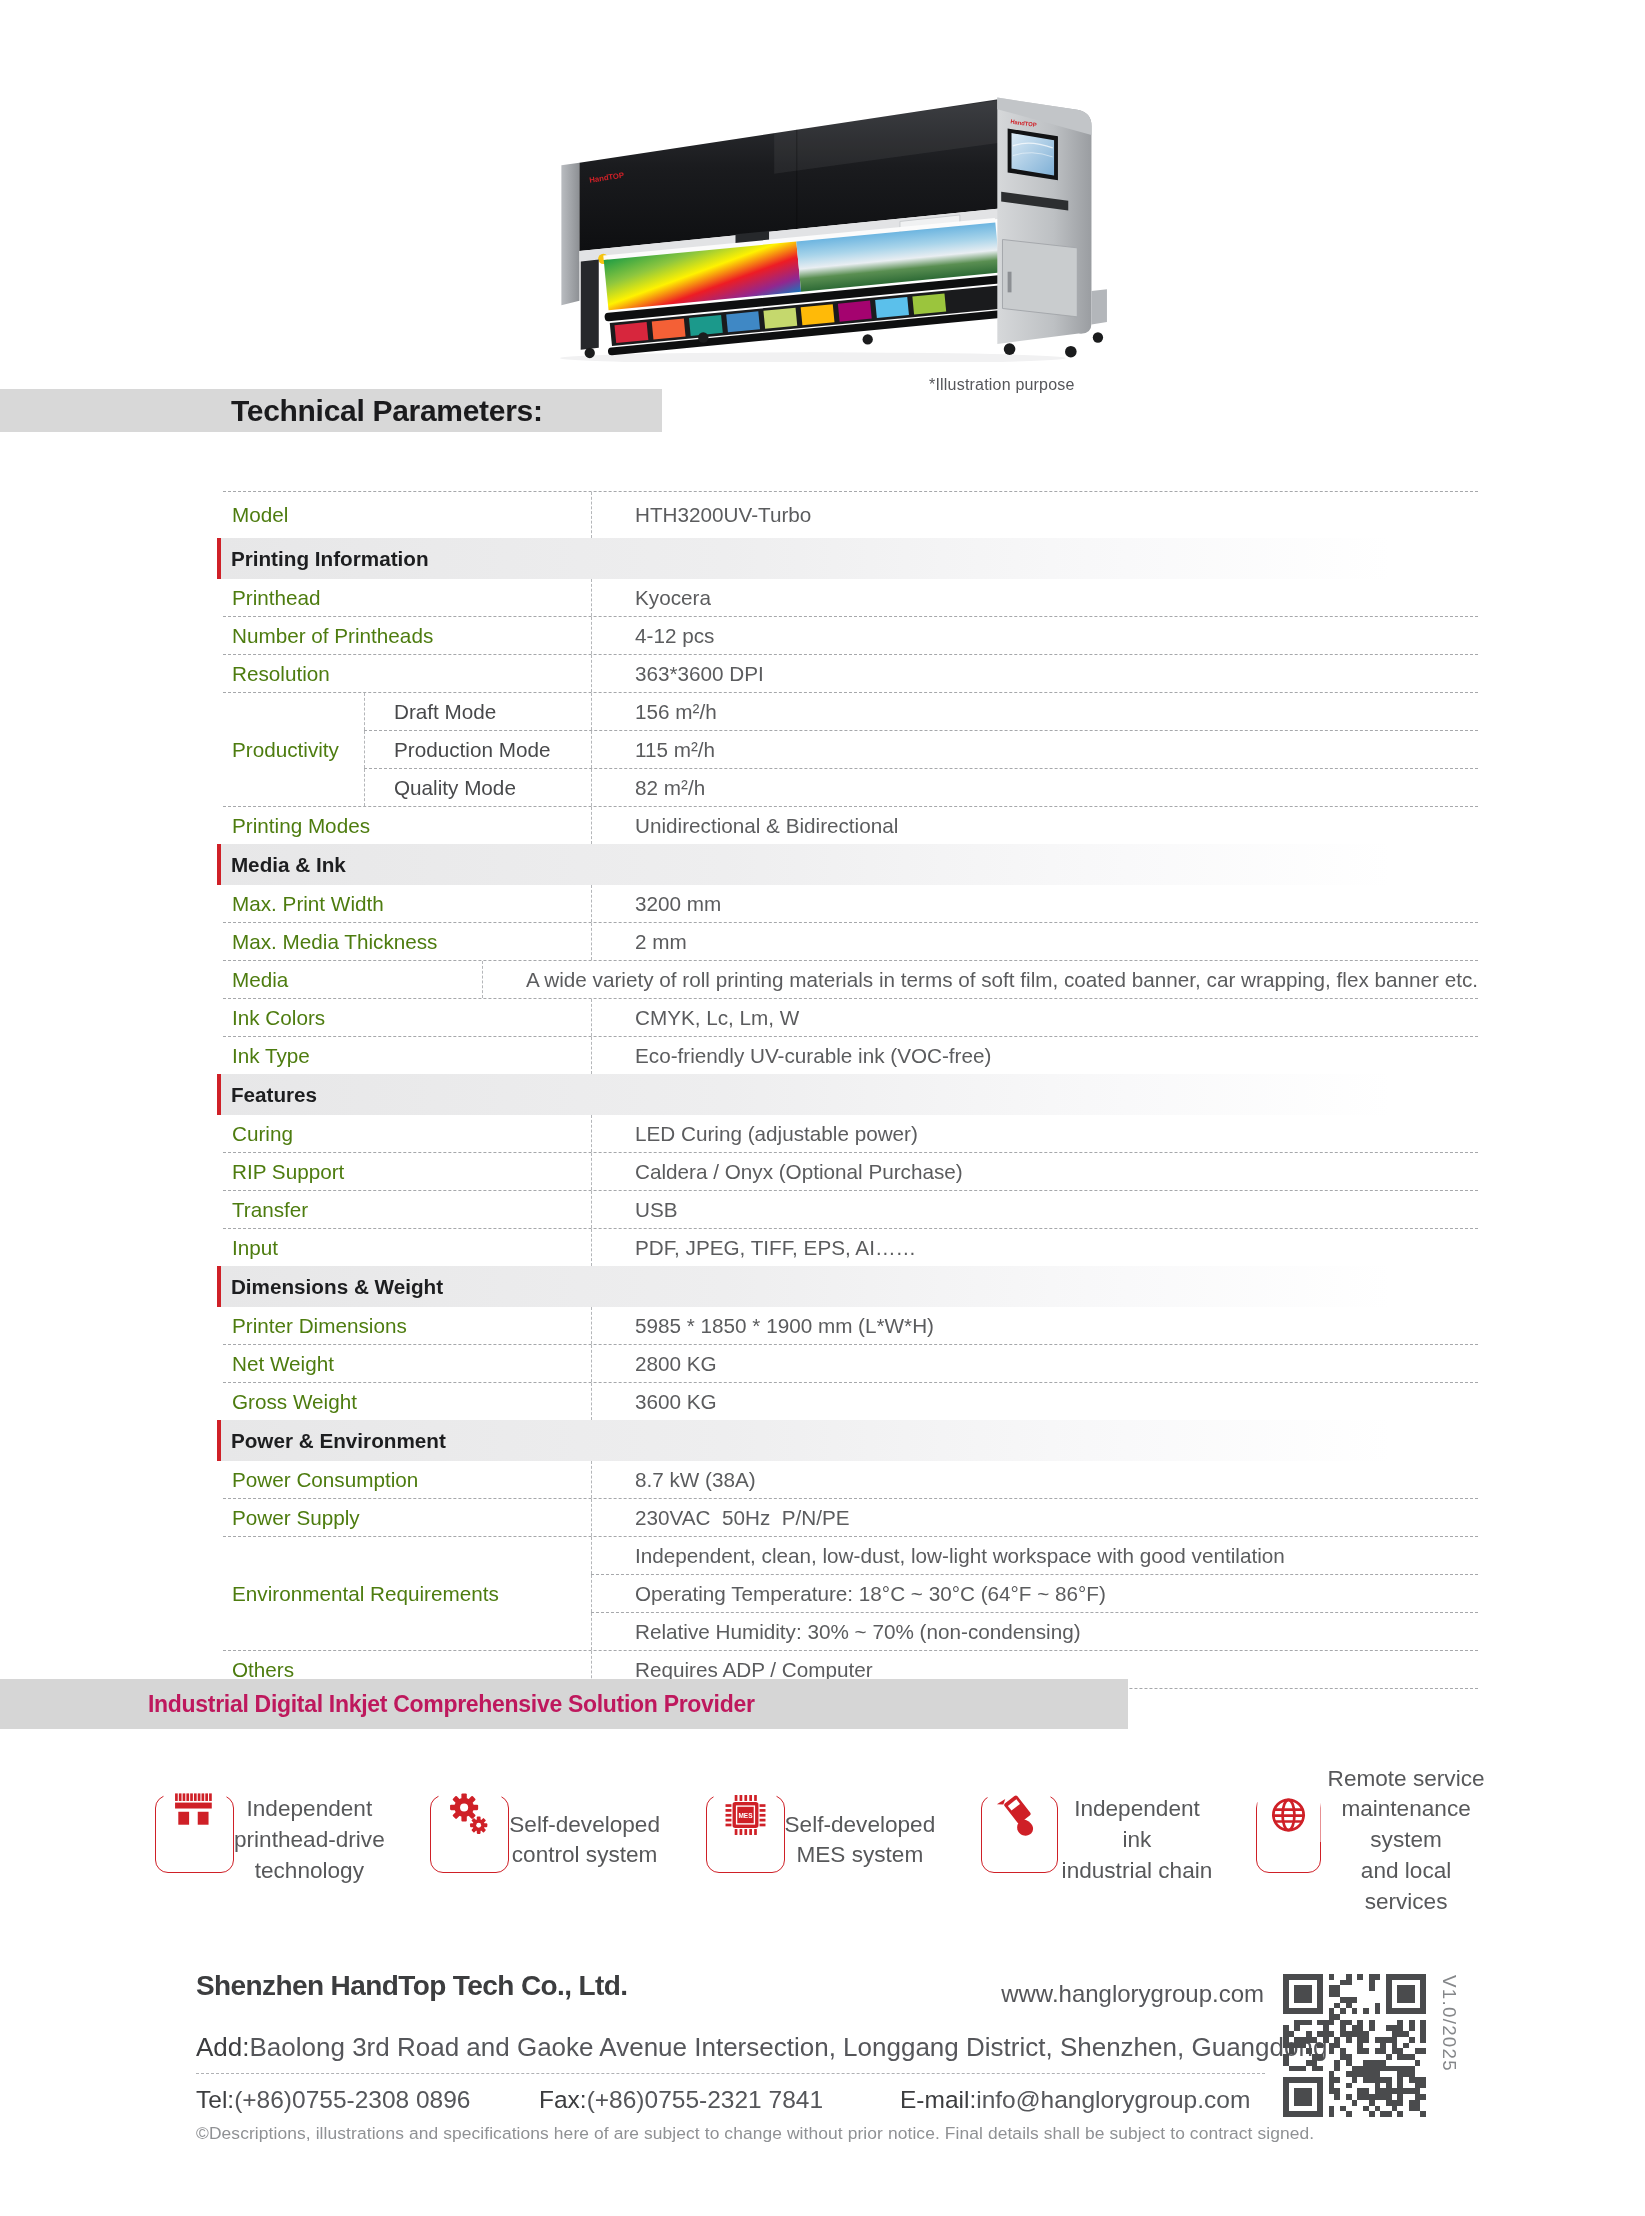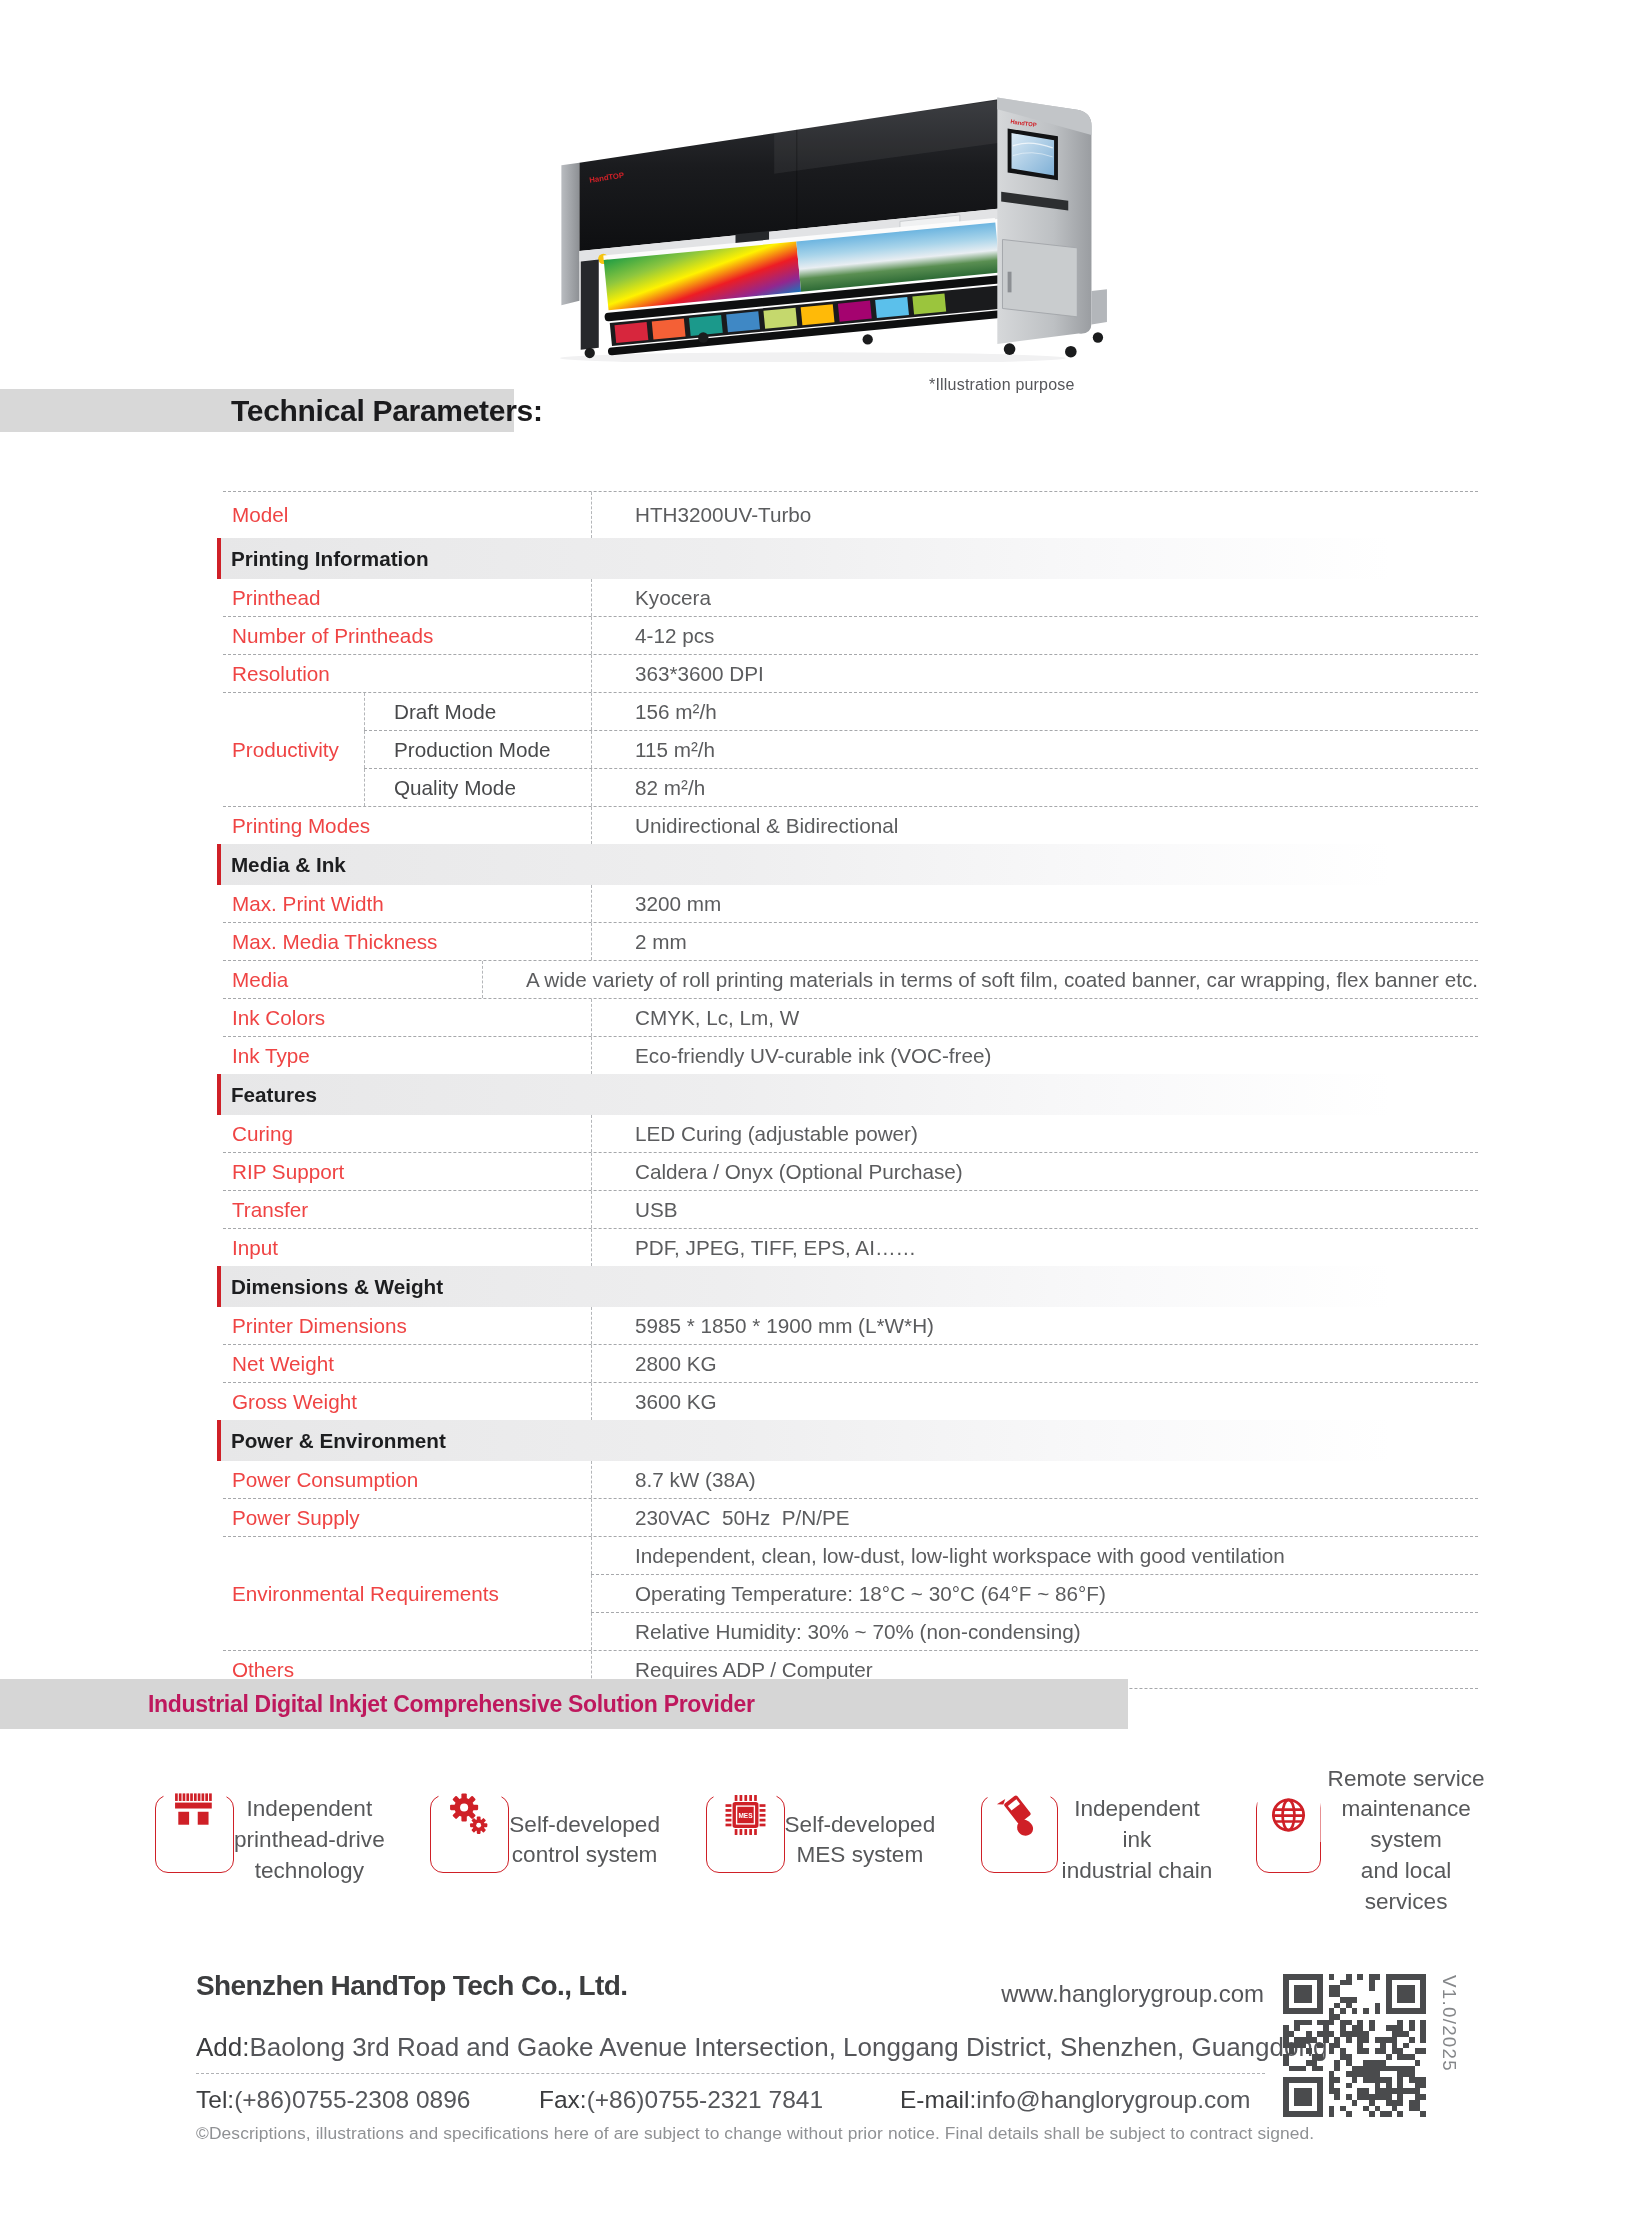--- a/index.html
+++ b/index.html
@@ -6,42 +6,42 @@
   .page{
     position:relative; width:1646px; height:2216px; background:#ffffff; overflow:hidden;
     font-family:"Liberation Sans","DejaVu Sans",sans-serif;
   }
   
   .hero-figure{position:absolute; left:542px; top:46px; width:574px; height:318px;}
   .hero-caption{
     position:absolute; left:929px; top:376px; font-size:16px; color:#55565a; letter-spacing:0.2px;
   }
   
-  .tech-banner{position:absolute; left:0; top:389px; width:514px; height:43px; background:#d8d8d8;}
+  .tech-banner{position:absolute; left:0; top:389px; width:662px; height:43px; background:#d8d8d8;}
   .tech-banner .t{
     position:absolute; left:231px; top:50%; transform:translateY(-50%);
     font-size:30px; font-weight:bold; color:#1b1b1d; letter-spacing:-0.3px; white-space:pre;
   }
   .solution-banner{position:absolute; left:0; top:1679px; width:1128px; height:50px; background:#d6d6d6;}
   .solution-banner .t{
     position:absolute; left:148px; top:50%; transform:translateY(-50%);
     font-size:23px; font-weight:bold; color:#be185d; letter-spacing:-0.3px; white-space:pre;
   }
   
   .spec{
     position:absolute; left:223px; top:491px; width:1255px;
     border-top:1.3px dashed #a6a8ab; border-bottom:1.3px dashed #a6a8ab;
     font-size:20.7px;
   }
   .row{display:flex; min-height:37px; align-items:stretch;}
   .row.tall{min-height:46px;}
   .row.dash{border-top:1.3px dashed #a6a8ab;}
   .cell-label{
     width:368px; box-sizing:border-box; padding-left:9px;
-    display:flex; align-items:center; color:#ef4444; white-space:pre;
+    display:flex; align-items:center; color:#4d7c0f; white-space:pre;
   }
   .row.group .cell-label{width:141px;}
   .cell-value{
     flex:1 1 auto; box-sizing:border-box; border-left:1.3px dashed #b4b6b9; padding-left:43px;
     display:flex; align-items:center; color:#5b5c5e; white-space:pre; overflow:visible;
   }
   .subcol{flex:1 1 auto; display:flex; flex-direction:column;}
   .subrow{display:flex; min-height:37px; align-items:stretch;}
   .subrow + .subrow{border-top:1.3px dashed #a6a8ab;justify-content:space-between;}
   .sub-label{

